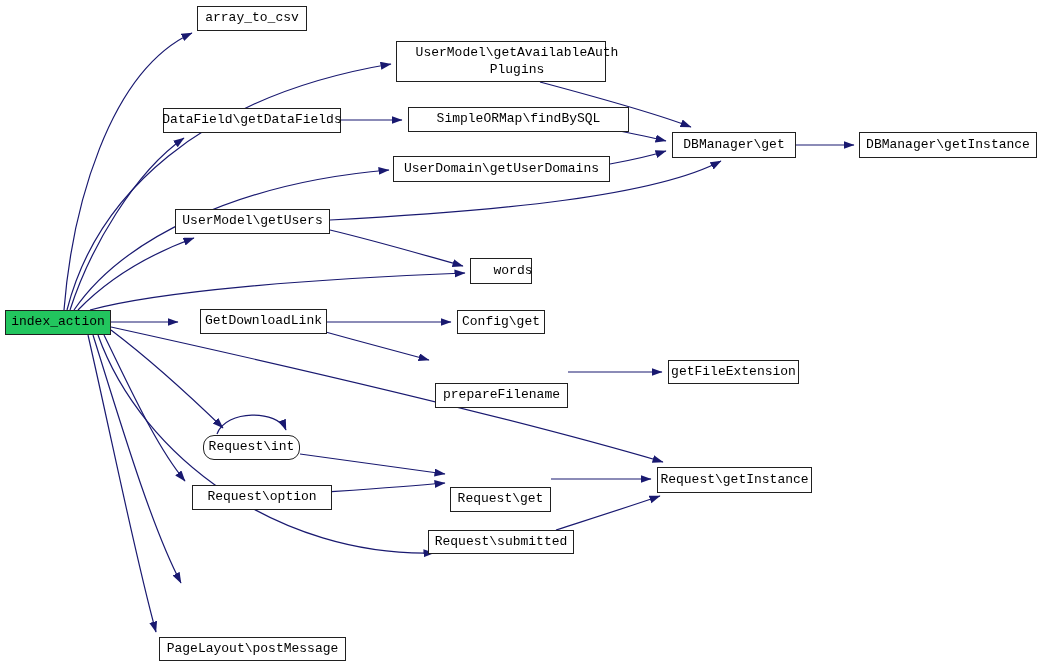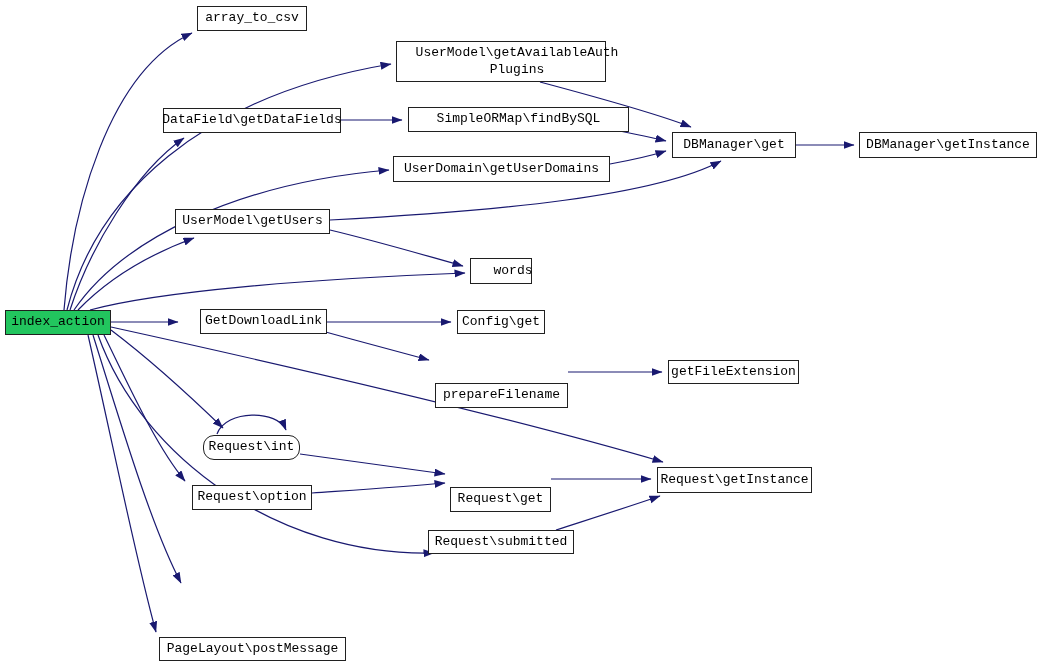--- a/index.html
+++ b/index.html
@@ -100,21 +100,21 @@
   <div class="node" style="left:183px; top:309px; width:127px; height:25px;margin-left:17px;">GetDownloadLink</div>
 
   <div class="node" style="left:457px; top:310px; width:88px; height:24px;">Config\get</div>
 
   <div class="node" style="left:435px; top:360px; width:133px; height:25px;margin-top:23px;">prepareFilename</div>
 
   <div class="node" style="left:668px; top:360px; width:131px; height:24px;">getFileExtension</div>
 
   <div class="node" style="left:203px; top:435px; width:97px; height:25px;border-radius:11px;">Request\int</div>
 
-  <div class="node" style="left:192px; top:485px; width:120px; height:25px;">Request\option</div>
+  <div class="node" style="left:192px; top:485px; width:140px; height:25px;">Request\option</div>
 
   <div class="node" style="left:450px; top:467px; width:101px; height:25px;margin-top:20px;">Request\get</div>
 
   <div class="node" style="left:657px; top:467px; width:155px; height:26px;">Request\getInstance</div>
 
   <div class="node" style="left:428px; top:530px; width:146px; height:24px;">Request\submitted</div>
 
 
   <div class="node" style="left:159px; top:637px; width:187px; height:24px;">PageLayout\postMessage</div>
 

